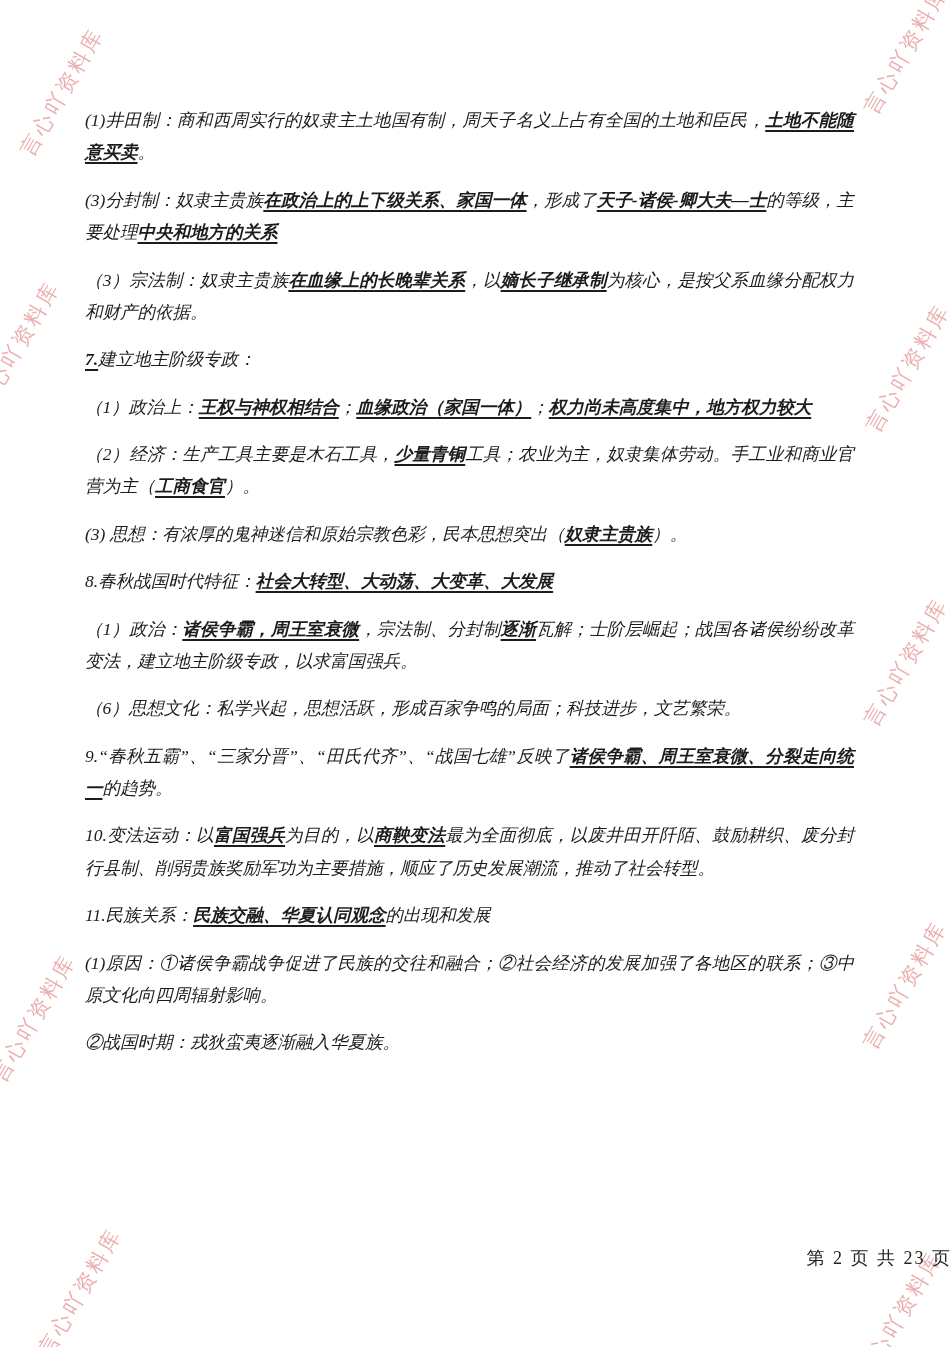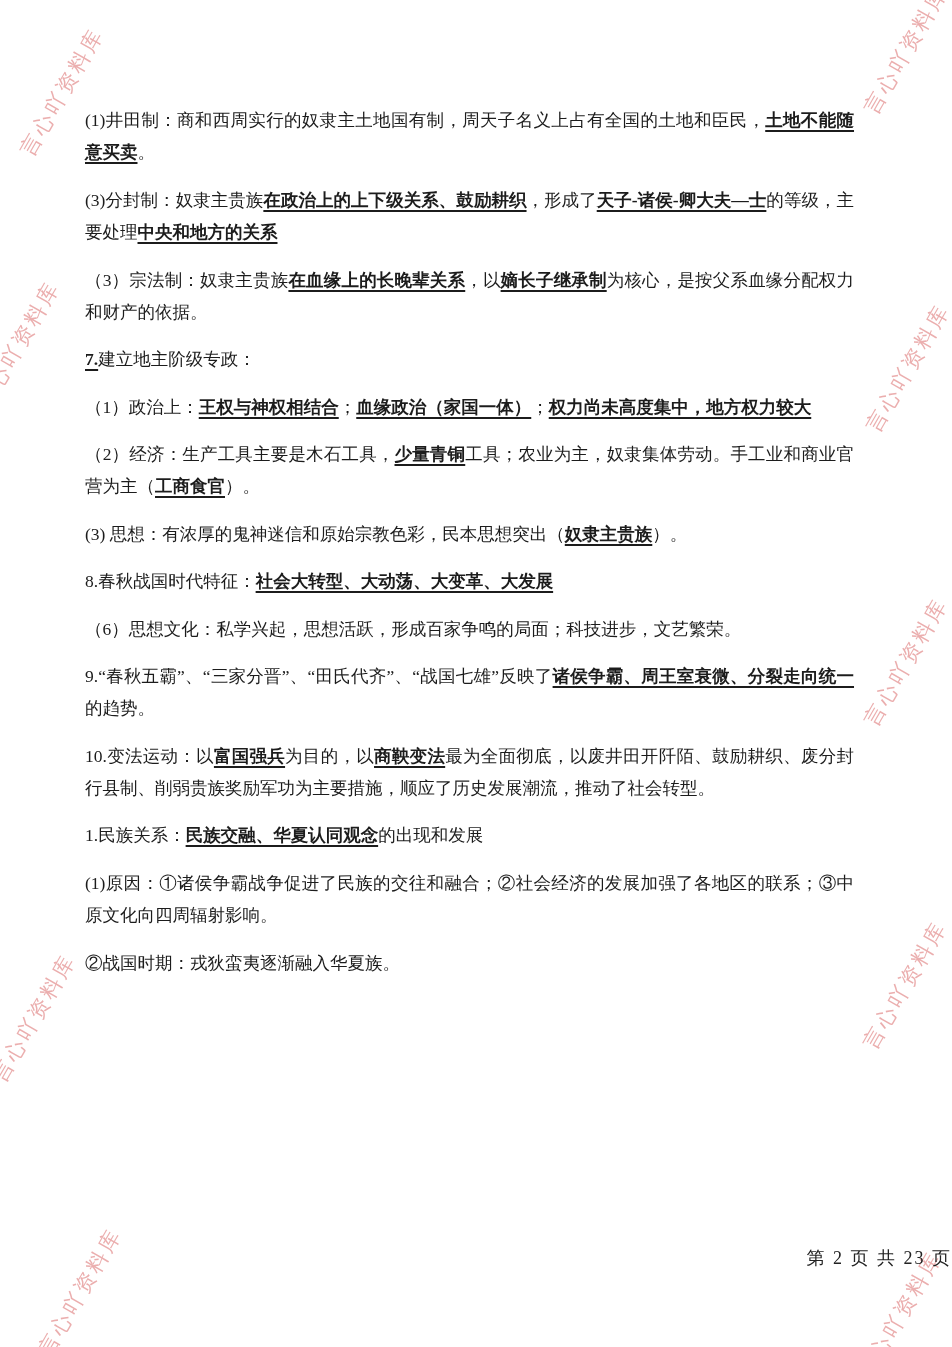--- a/index.html
+++ b/index.html
@@ -27,20 +27,21 @@
     letter-spacing:3px;
     font-weight:400;
     color:rgba(222,125,125,0.62);
     transform:translate(-50%,-50%) rotate(-60deg);
     transform-origin:center center;
   }
   .content{
     position:absolute;
     left:85px;right:98px;top:104px;
     z-index:2;
+    font-style:italic;
   }
   .para{
     margin:0 0 15px 0;
     font-size:17.5px;
     line-height:1.85;
     text-align:justify;
   }
   .em{
     font-weight:700;
     text-decoration:underline;
@@ -68,28 +69,29 @@
       <div class="wm" style="left: 18px; top: 345px;">言心吖资料库</div>
       <div class="wm" style="left: 908px; top: 368px;">言心吖资料库</div>
       <div class="wm" style="left: 906px; top: 662px;">言心吖资料库</div>
       <div class="wm" style="left: 905px; top: 985px;">言心吖资料库</div>
       <div class="wm" style="left: 34px; top: 1018px;">言心吖资料库</div>
       <div class="wm" style="left: 80px; top: 1292px;">言心吖资料库</div>
       <div class="wm" style="left: 900px; top: 1315px;">言心吖资料库</div>
     </div>
   <div class="content">
       <p class="para"><span>(1)井田制：商和西周实行的奴隶主土地国有制，周天子名义上占有全国的土地和臣民，</span><span class="em">土地不能随意买卖</span><span>。</span></p>
-      <p class="para"><span>(3)分封制：奴隶主贵族</span><span class="em">在政治上的上下级关系、鼓励耕织</span><span>，形成了</span><span class="em">天子-诸侯-卿大夫—士</span><span>的等级，主要处理</span><span class="em">中央和地方的关系</span></p>
+      <p class="para"><span>(3)分封制：奴隶主贵族</span><span class="em">在政治上的上下级关系、家国一体</span><span>，形成了</span><span class="em">天子-诸侯-卿大夫—士</span><span>的等级，主要处理</span><span class="em">中央和地方的关系</span></p>
       <p class="para"><span>（3）宗法制：奴隶主贵族</span><span class="em">在血缘上的长晚辈关系</span><span>，以</span><span class="em">嫡长子继承制</span><span>为核心，是按父系血缘分配权力和财产的依据。</span></p>
       <p class="para"><span class="em">7.</span><span>建立地主阶级专政：</span></p>
       <p class="para"><span>（1）政治上：</span><span class="em">王权与神权相结合</span><span>；</span><span class="em">血缘政治（家国一体）</span><span>；</span><span class="em">权力尚未高度集中，地方权力较大</span></p>
       <p class="para"><span>（2）经济：生产工具主要是木石工具，</span><span class="em">少量青铜</span><span>工具；农业为主，奴隶集体劳动。手工业和商业官营为主（</span><span class="em">工商食官</span><span>）。</span></p>
       <p class="para"><span>(3) 思想：有浓厚的鬼神迷信和原始宗教色彩，民本思想突出（</span><span class="em">奴隶主贵族</span><span>）。</span></p>
       <p class="para"><span>8.春秋战国时代特征：</span><span class="em">社会大转型、大动荡、大变革、大发展</span></p>
+      <p class="para"><span>（1）政治：</span><span class="em">诸侯争霸，周王室衰微</span><span>，宗法制、分封制</span><span class="em">逐渐</span><span>瓦解；士阶层崛起；战国各诸侯纷纷改革变法，建立地主阶级专政，以求富国强兵。</span></p>
       <p class="para"><span>（6）思想文化：私学兴起，思想活跃，形成百家争鸣的局面；科技进步，文艺繁荣。</span></p>
       <p class="para"><span>9.“春秋五霸”、“三家分晋”、“田氏代齐”、“战国七雄”反映了</span><span class="em">诸侯争霸、周王室衰微、分裂走向统一</span><span>的趋势。</span></p>
       <p class="para"><span>10.变法运动：以</span><span class="em">富国强兵</span><span>为目的，以</span><span class="em">商鞅变法</span><span>最为全面彻底，以废井田开阡陌、鼓励耕织、废分封行县制、削弱贵族奖励军功为主要措施，顺应了历史发展潮流，推动了社会转型。</span></p>
-      <p class="para"><span>1.民族关系：</span><span class="em">民族交融、华夏认同观念</span><span>的出现和发展</span></p>
+      <p class="para"><span>11.民族关系：</span><span class="em">民族交融、华夏认同观念</span><span>的出现和发展</span></p>
       <p class="para"><span>(1)原因：①诸侯争霸战争促进了民族的交往和融合；②社会经济的发展加强了各地区的联系；③中原文化向四周辐射影响。</span></p>
       <p class="para"><span>②战国时期：戎狄蛮夷逐渐融入华夏族。</span></p>
     </div>
   <div class="footer">第 2 页 共 23 页</div>
 </div>
 
 </body></html>

